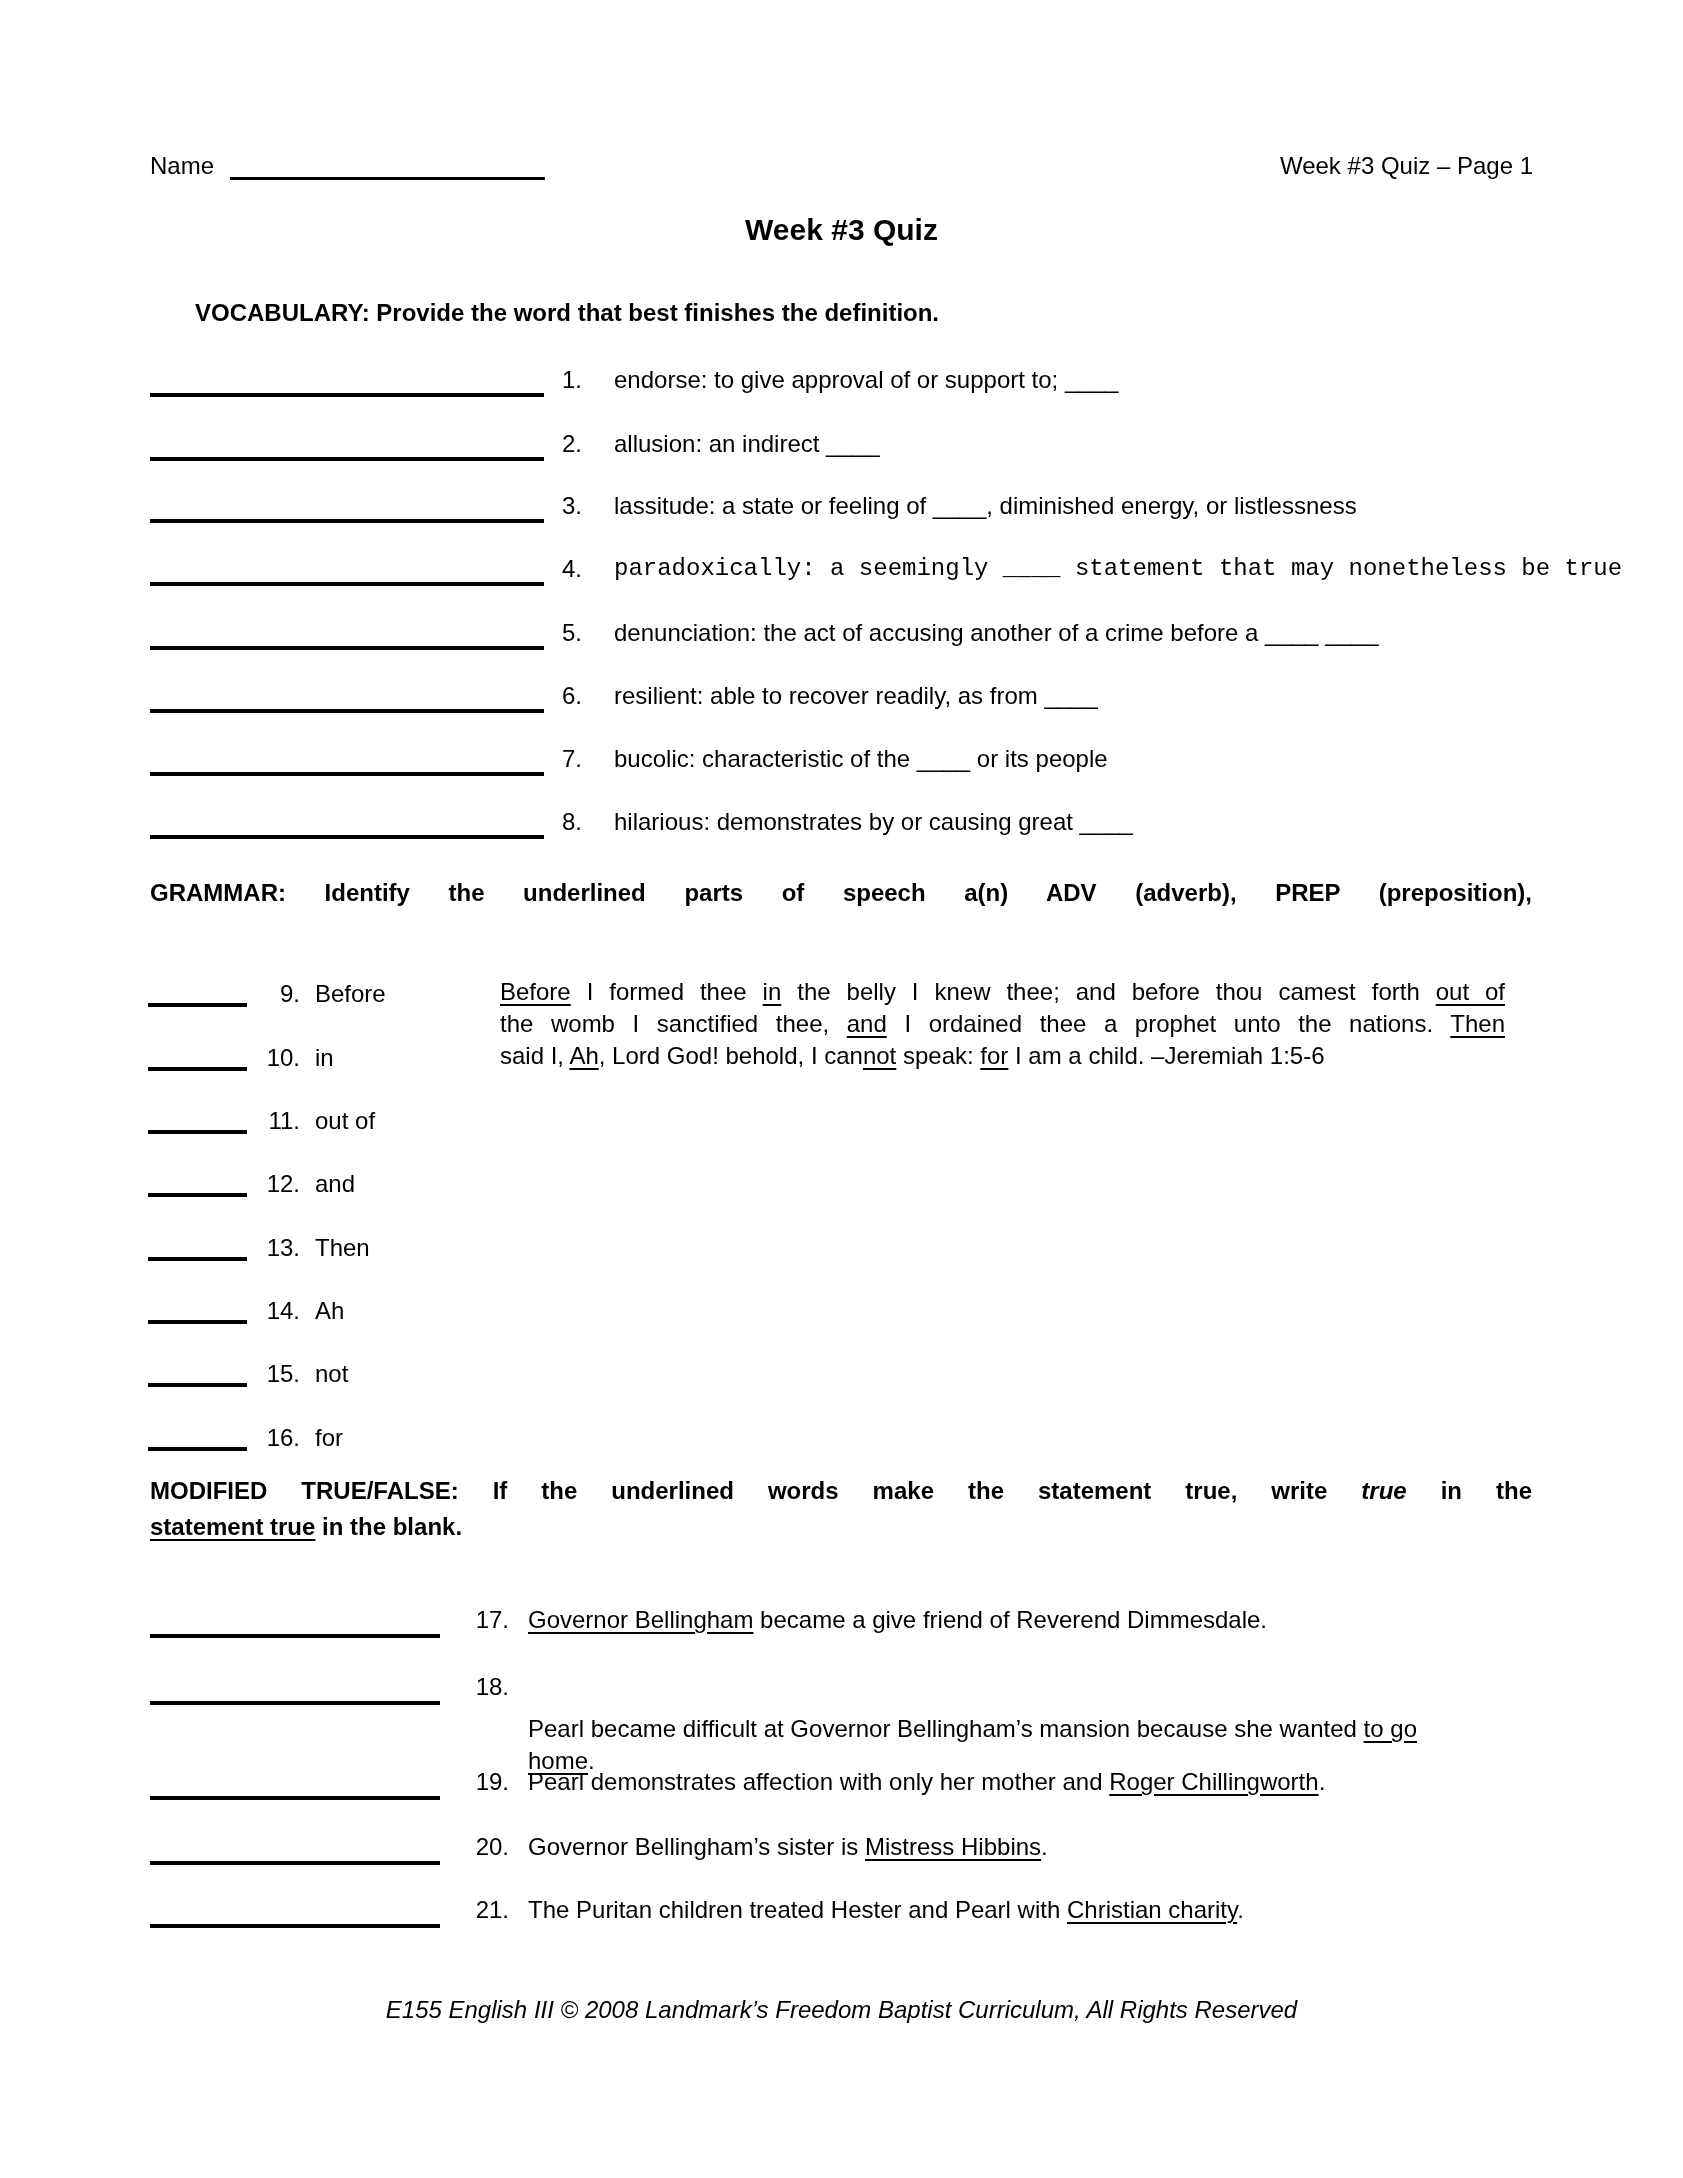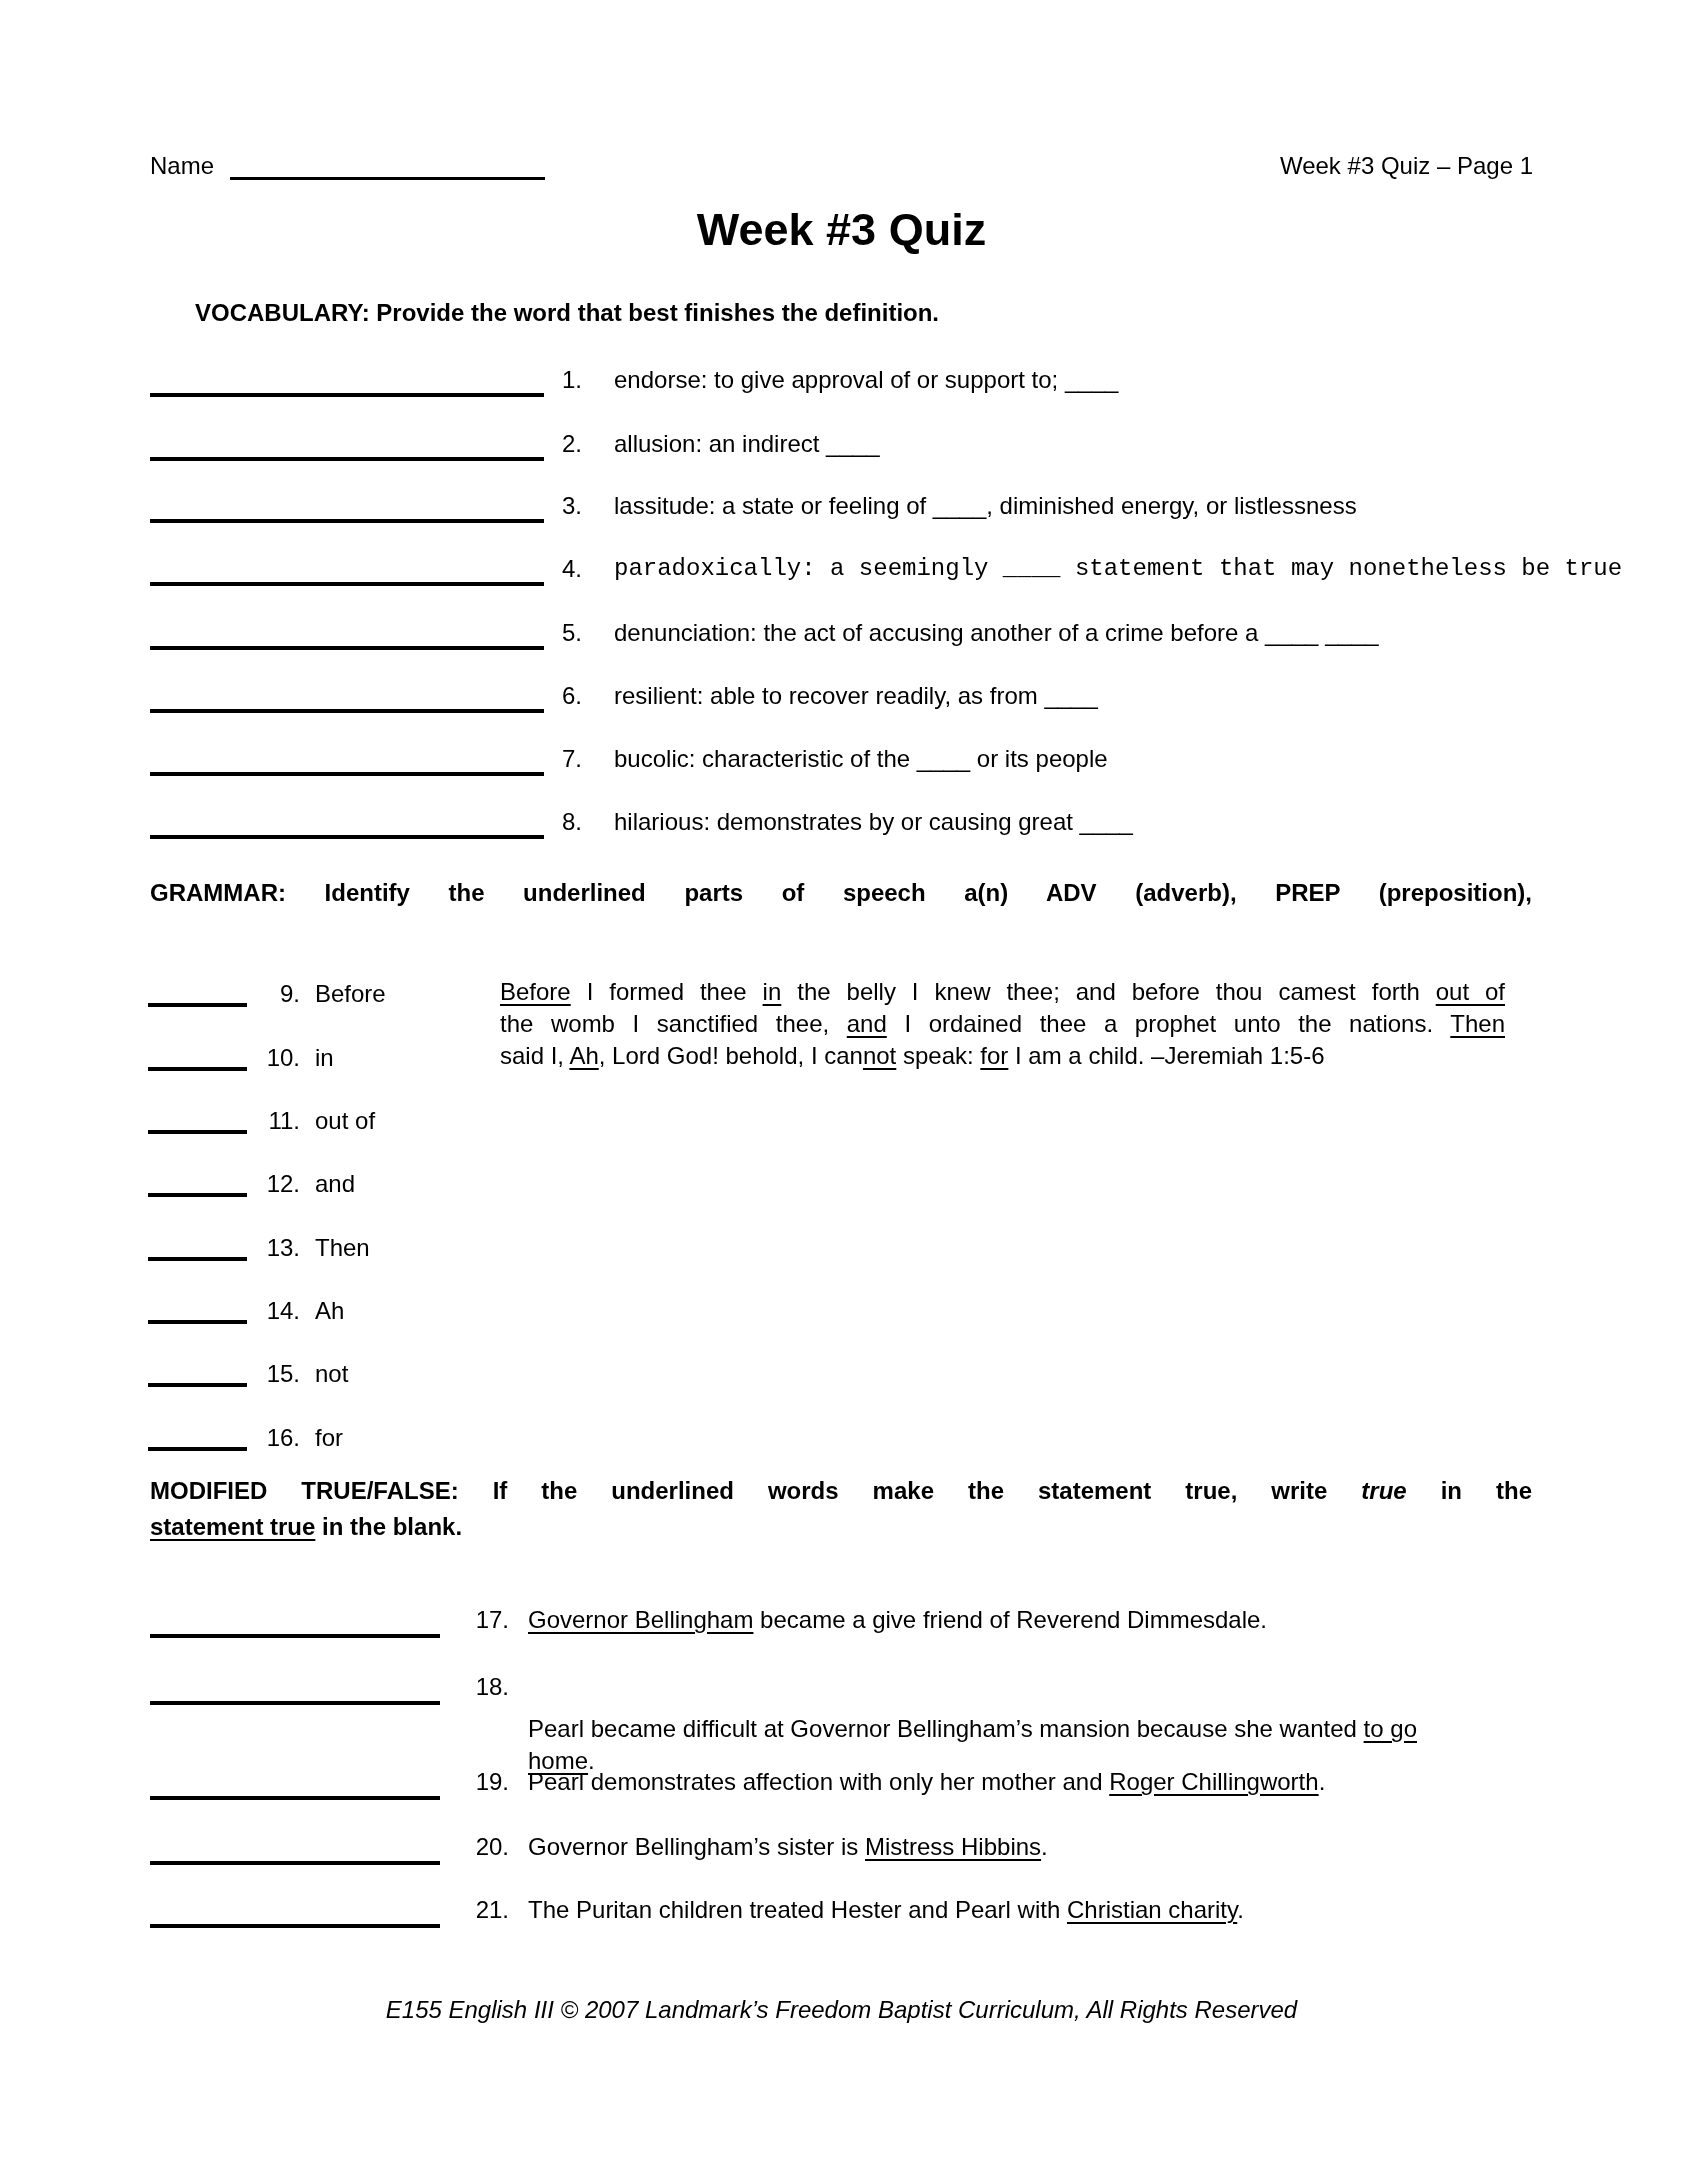--- a/index.html
+++ b/index.html
@@ -12,21 +12,21 @@
   }
   .abs { position:absolute; }
   .u { text-decoration:underline; text-decoration-thickness:2px; text-underline-offset:4px; }
   .i { font-style:italic; }
   .row { position:absolute; left:0; width:1683px; }
   .blank { position:absolute; height:0; border-bottom:4px solid #000; }
   .num { position:absolute; }
   .numr { position:absolute; text-align:right; }
   .jline { text-align:justify; text-align-last:justify; }
   .title { left:0; top:204px; width:1683px; text-align:center;
-           font-size:45px; line-height:51px; font-weight:bold; }
+           font-size:30px; line-height:51px; font-weight:bold; }
   .heading { left:150px; width:1382px; font-weight:bold; }
   .h36 { line-height:36px; }
   .footer { left:0; top:1994px; width:1683px; text-align:center; font-style:italic; }
   .nameline { position:absolute; left:230px; top:152px; width:315px; height:28px;
               border-bottom:3px solid #000; }
   .passage { left:500px; top:976px; width:1005px; line-height:32px; }
 </style>
 </head>
 <body>
 
@@ -154,14 +154,14 @@
   <div class="blank" style="left:150px; top:30px; width:290px;"></div>
   <span class="numr" style="left:465px; width:44px;">20.</span>
   <span class="abs" style="left:528px; width:1005px;"><span>Governor Bellingham’s sister is </span><span class="u">Mistress Hibbins</span><span>.</span></span>
 </div>
 <div class="row" style="top:1894px;">
   <div class="blank" style="left:150px; top:30px; width:290px;"></div>
   <span class="numr" style="left:465px; width:44px;">21.</span>
   <span class="abs" style="left:528px; width:1005px;"><span>The Puritan children treated Hester and Pearl with </span><span class="u">Christian charity</span><span>.</span></span>
 </div>
 
-<div class="abs footer">E155 English III © 2007 Landmark’s Freedom Baptist Curriculum, All Rights Reserved</div>
+<div class="abs footer">E155 English III © 2008 Landmark’s Freedom Baptist Curriculum, All Rights Reserved</div>
 
 
 </body></html>

